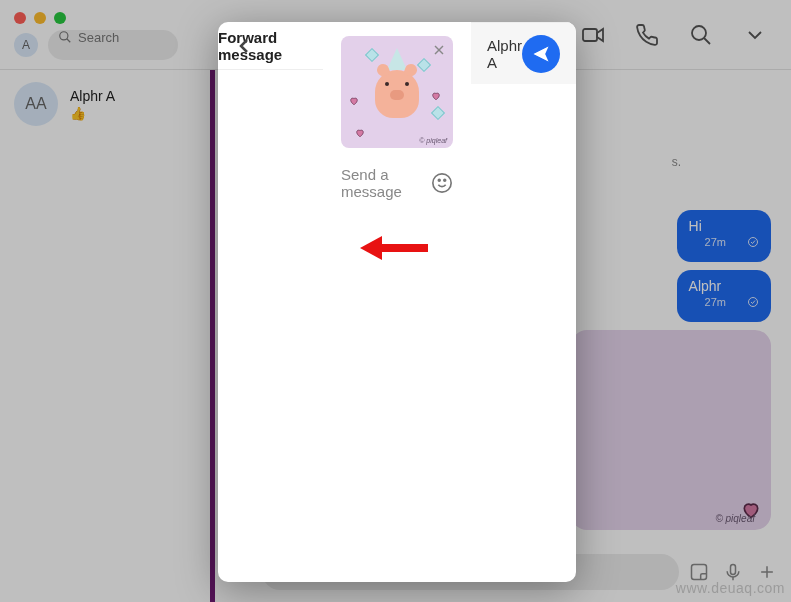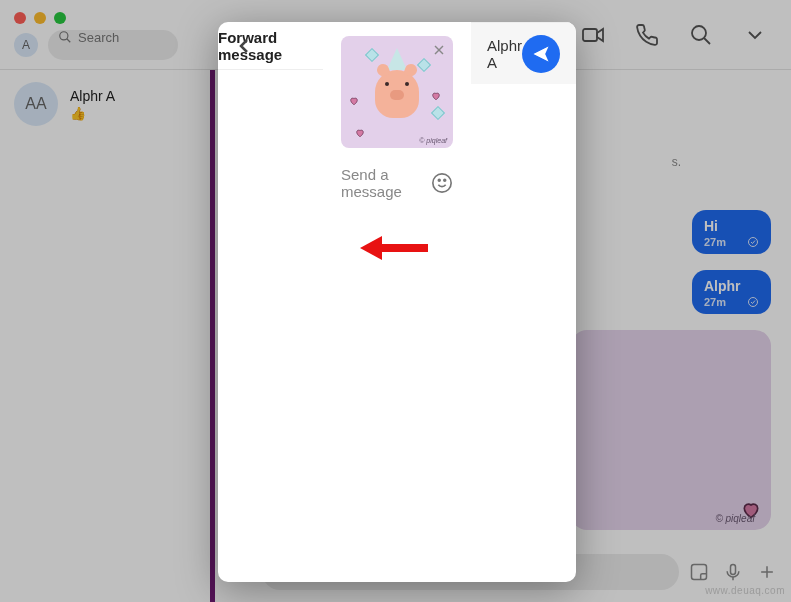--- a/index.html
+++ b/index.html
@@ -28,25 +28,25 @@
     .conv-item.selected { background: #e9e9e9; }
     .conv-avatar { width: 44px; height: 44px; border-radius: 50%; display: flex; align-items: center; justify-content: center; font-size: 16px; font-weight: 500; }
     .conv-avatar.aa { background: #dbe9f9; color: #666; }
     .conv-avatar.alphr { background: linear-gradient(#87d7f7, #3ea0d8); position: relative; overflow: hidden; }
     .submarine { width: 22px; height: 12px; background: #f5c842; border-radius: 6px; position: relative; }
     .conv-info { display: flex; flex-direction: column; gap: 2px; }
     .conv-name { font-size: 14px; font-weight: 400; color: #222; }
     .conv-sub { font-size: 13px; color: #666; display: flex; align-items: center; gap: 4px; }
 
     .chat-area { flex: 1; background: #fff; position: relative; }
-    .msg-bubble { position: absolute; right: 20px; background: #1f6bf1; color: #fff; border-radius: 14px; padding: 8px 12px 6px 12px; min-width: 64px; font-weight: bold; }
+    .msg-bubble { position: absolute; right: 20px; background: #1f6bf1; color: #fff; border-radius: 14px; padding: 8px 12px 14px 12px; min-width: 64px; }
     .msg-bubble.m1 { top: 140px; }
     .msg-bubble.m2 { top: 200px; }
     .msg-text { font-size: 14px; margin-bottom: 2px; }
-    .msg-meta { font-size: 11px; opacity: 0.85; display: flex; align-items: center; gap: 21px; }
+    .msg-meta { font-size: 11px; opacity: 0.85; display: flex; align-items: center; gap: 21px; margin-left: 16px; }
     .dbl-check { width: 12px; height: 12px; }
 
     .sticker-preview-bg { position: absolute; right: 20px; top: 260px; width: 200px; height: 200px; background: #e6d4ec; border-radius: 16px; display: flex; align-items: flex-end; justify-content: flex-end; padding: 10px; }
     .sticker-preview-bg .heart { width: 20px; height: 20px; fill: #d47aa4; stroke: #5b2b4a; stroke-width: 2; }
     .sticker-sig { position: absolute; right: 16px; bottom: 6px; font-size: 10px; color: #6b5a73; font-style: italic; }
 
     .sent-indicator { position: absolute; right: 110px; top: 85px; font-size: 12px; color: #888; }
 
     .composer-bar { position: absolute; bottom: 10px; left: 230px; right: 14px; height: 40px; display: flex; align-items: center; gap: 10px; }
     .composer-smile { width: 22px; height: 22px; stroke: #888; fill: none; stroke-width: 1.8; }
@@ -80,21 +80,21 @@
     .modal-smile { width: 22px; height: 22px; stroke: #777; fill: none; stroke-width: 1.8; }
 
     .arrow-annot { position: absolute; left: 360px; top: 228px; z-index: 20; pointer-events: none; }
     .arrow-annot svg { width: 70px; height: 40px; }
 
     .modal-footer { height: 62px; background: #f6f6f6; border-top: 1px solid #eee; display: flex; align-items: center; padding: 0 16px; }
     .recipient { flex: 1; font-size: 15px; color: #333; }
     .send-btn { width: 38px; height: 38px; background: #1f6bf1; border-radius: 50%; display: flex; align-items: center; justify-content: center; cursor: pointer; }
     .send-btn svg { width: 20px; height: 20px; fill: #fff; }
 
-    .watermark { position: absolute; right: 6px; bottom: 50%; transform: translateY(50%) rotate(0deg); writing-mode: horizontal-tb; font-size: 10px; color: rgba(120,120,120,0.5); z-index: 30; letter-spacing: 0.5px; }
+    .watermark { position: absolute; right: 6px; bottom: 50%; transform: translateY(50%) rotate(0deg); writing-mode: horizontal-tb; font-size: 14px; color: rgba(120,120,120,0.5); z-index: 30; letter-spacing: 0.5px; }
     .watermark { bottom: 6px; right: 6px; transform: none; }
   </style>
 </head>
 <body>
 
 <div class="app">
   <div class="traffic-lights">
     <div class="traffic-light tl-close"></div>
     <div class="traffic-light tl-min"></div>
     <div class="traffic-light tl-max"></div>

